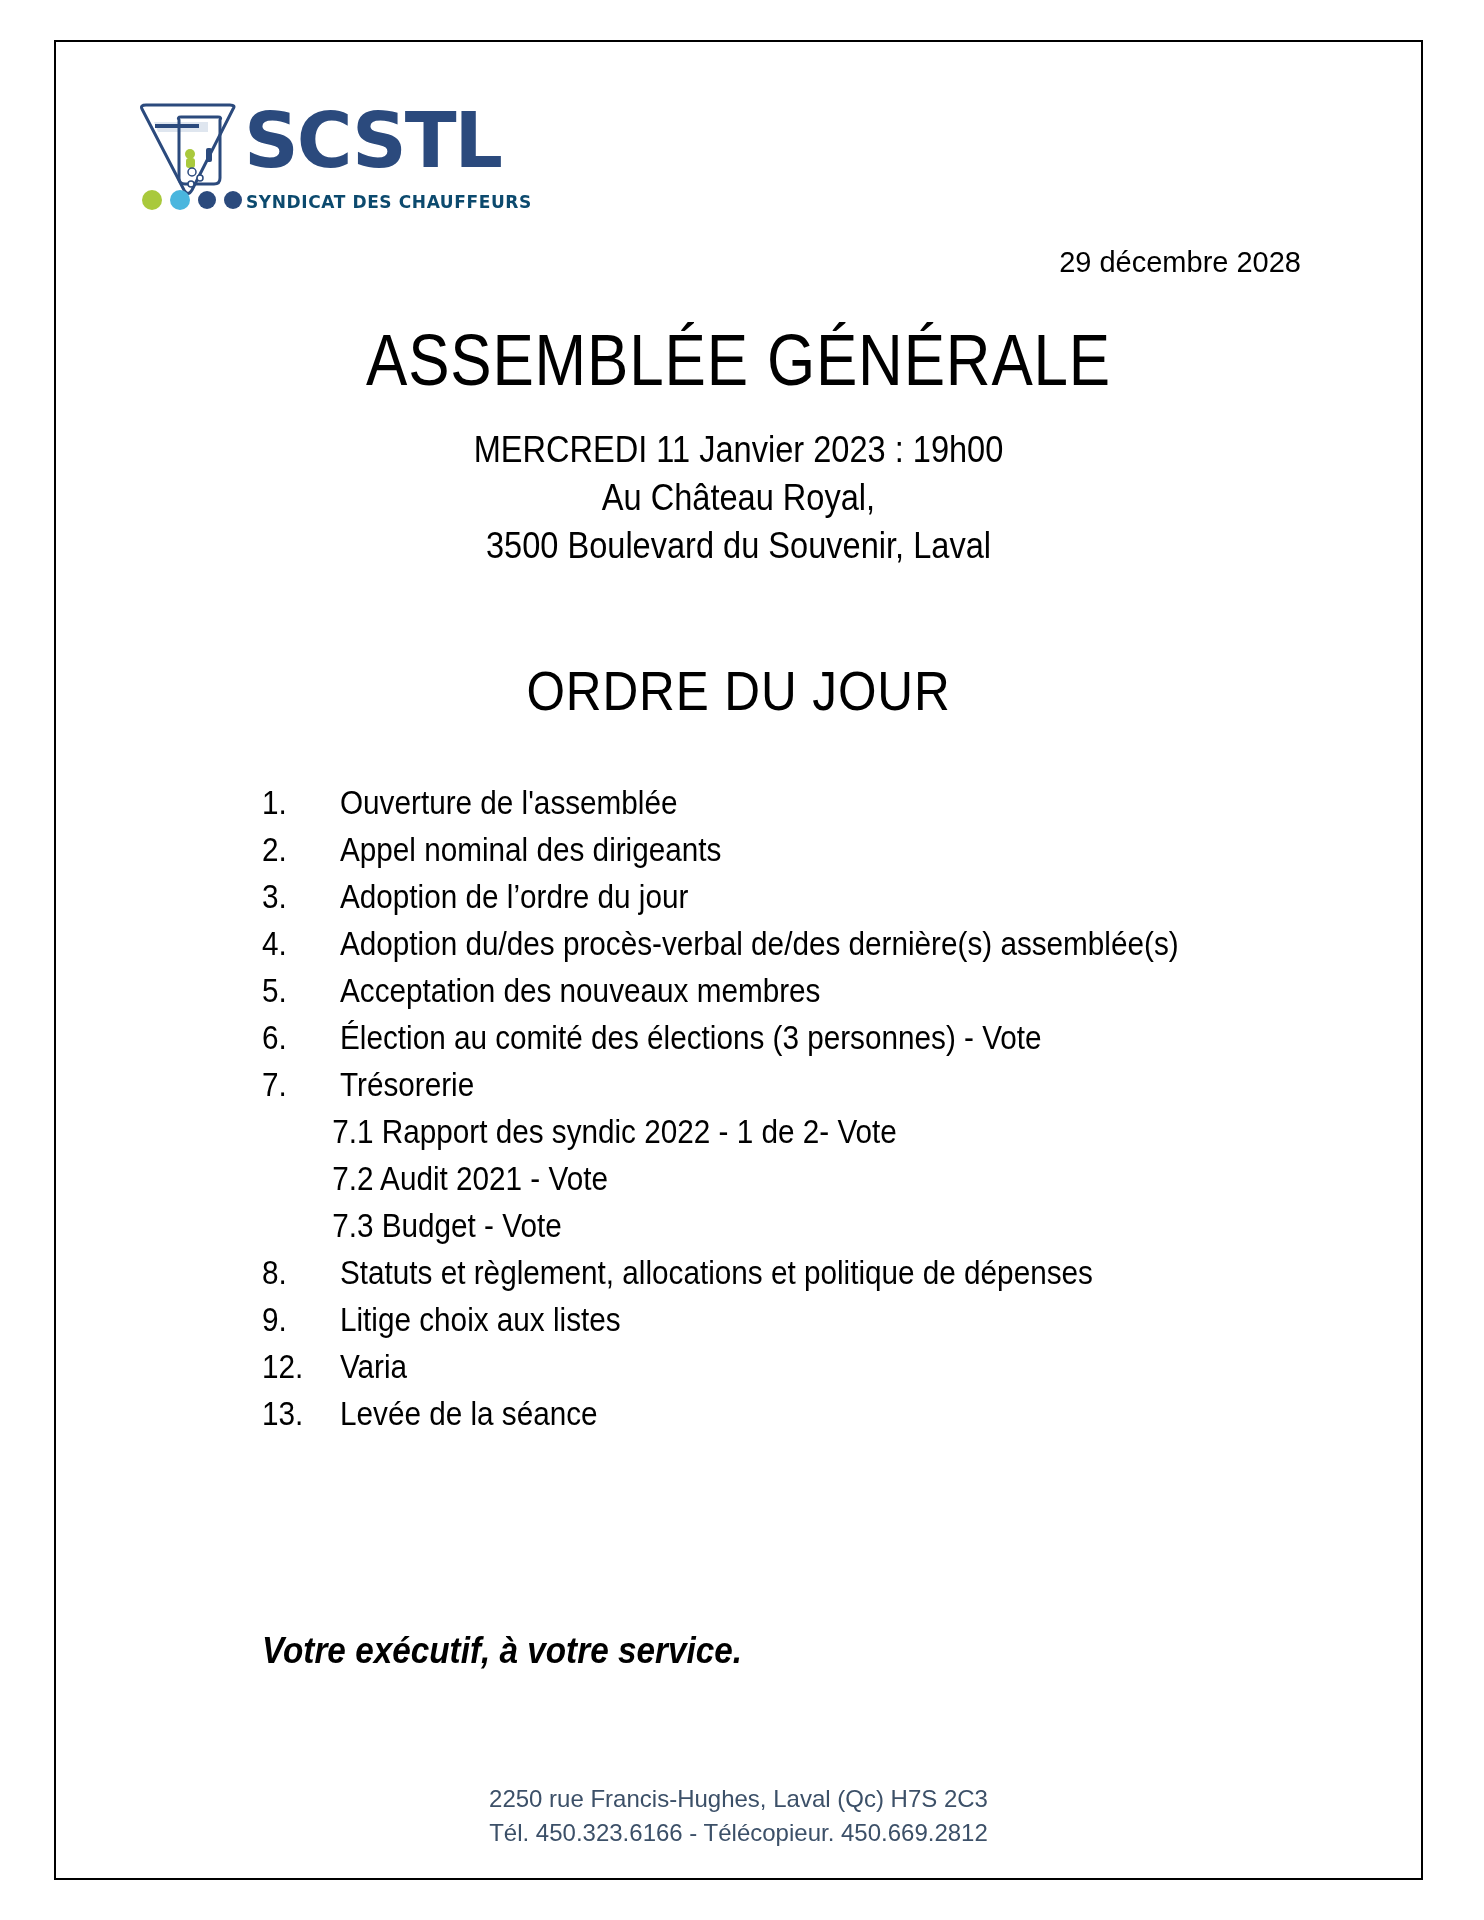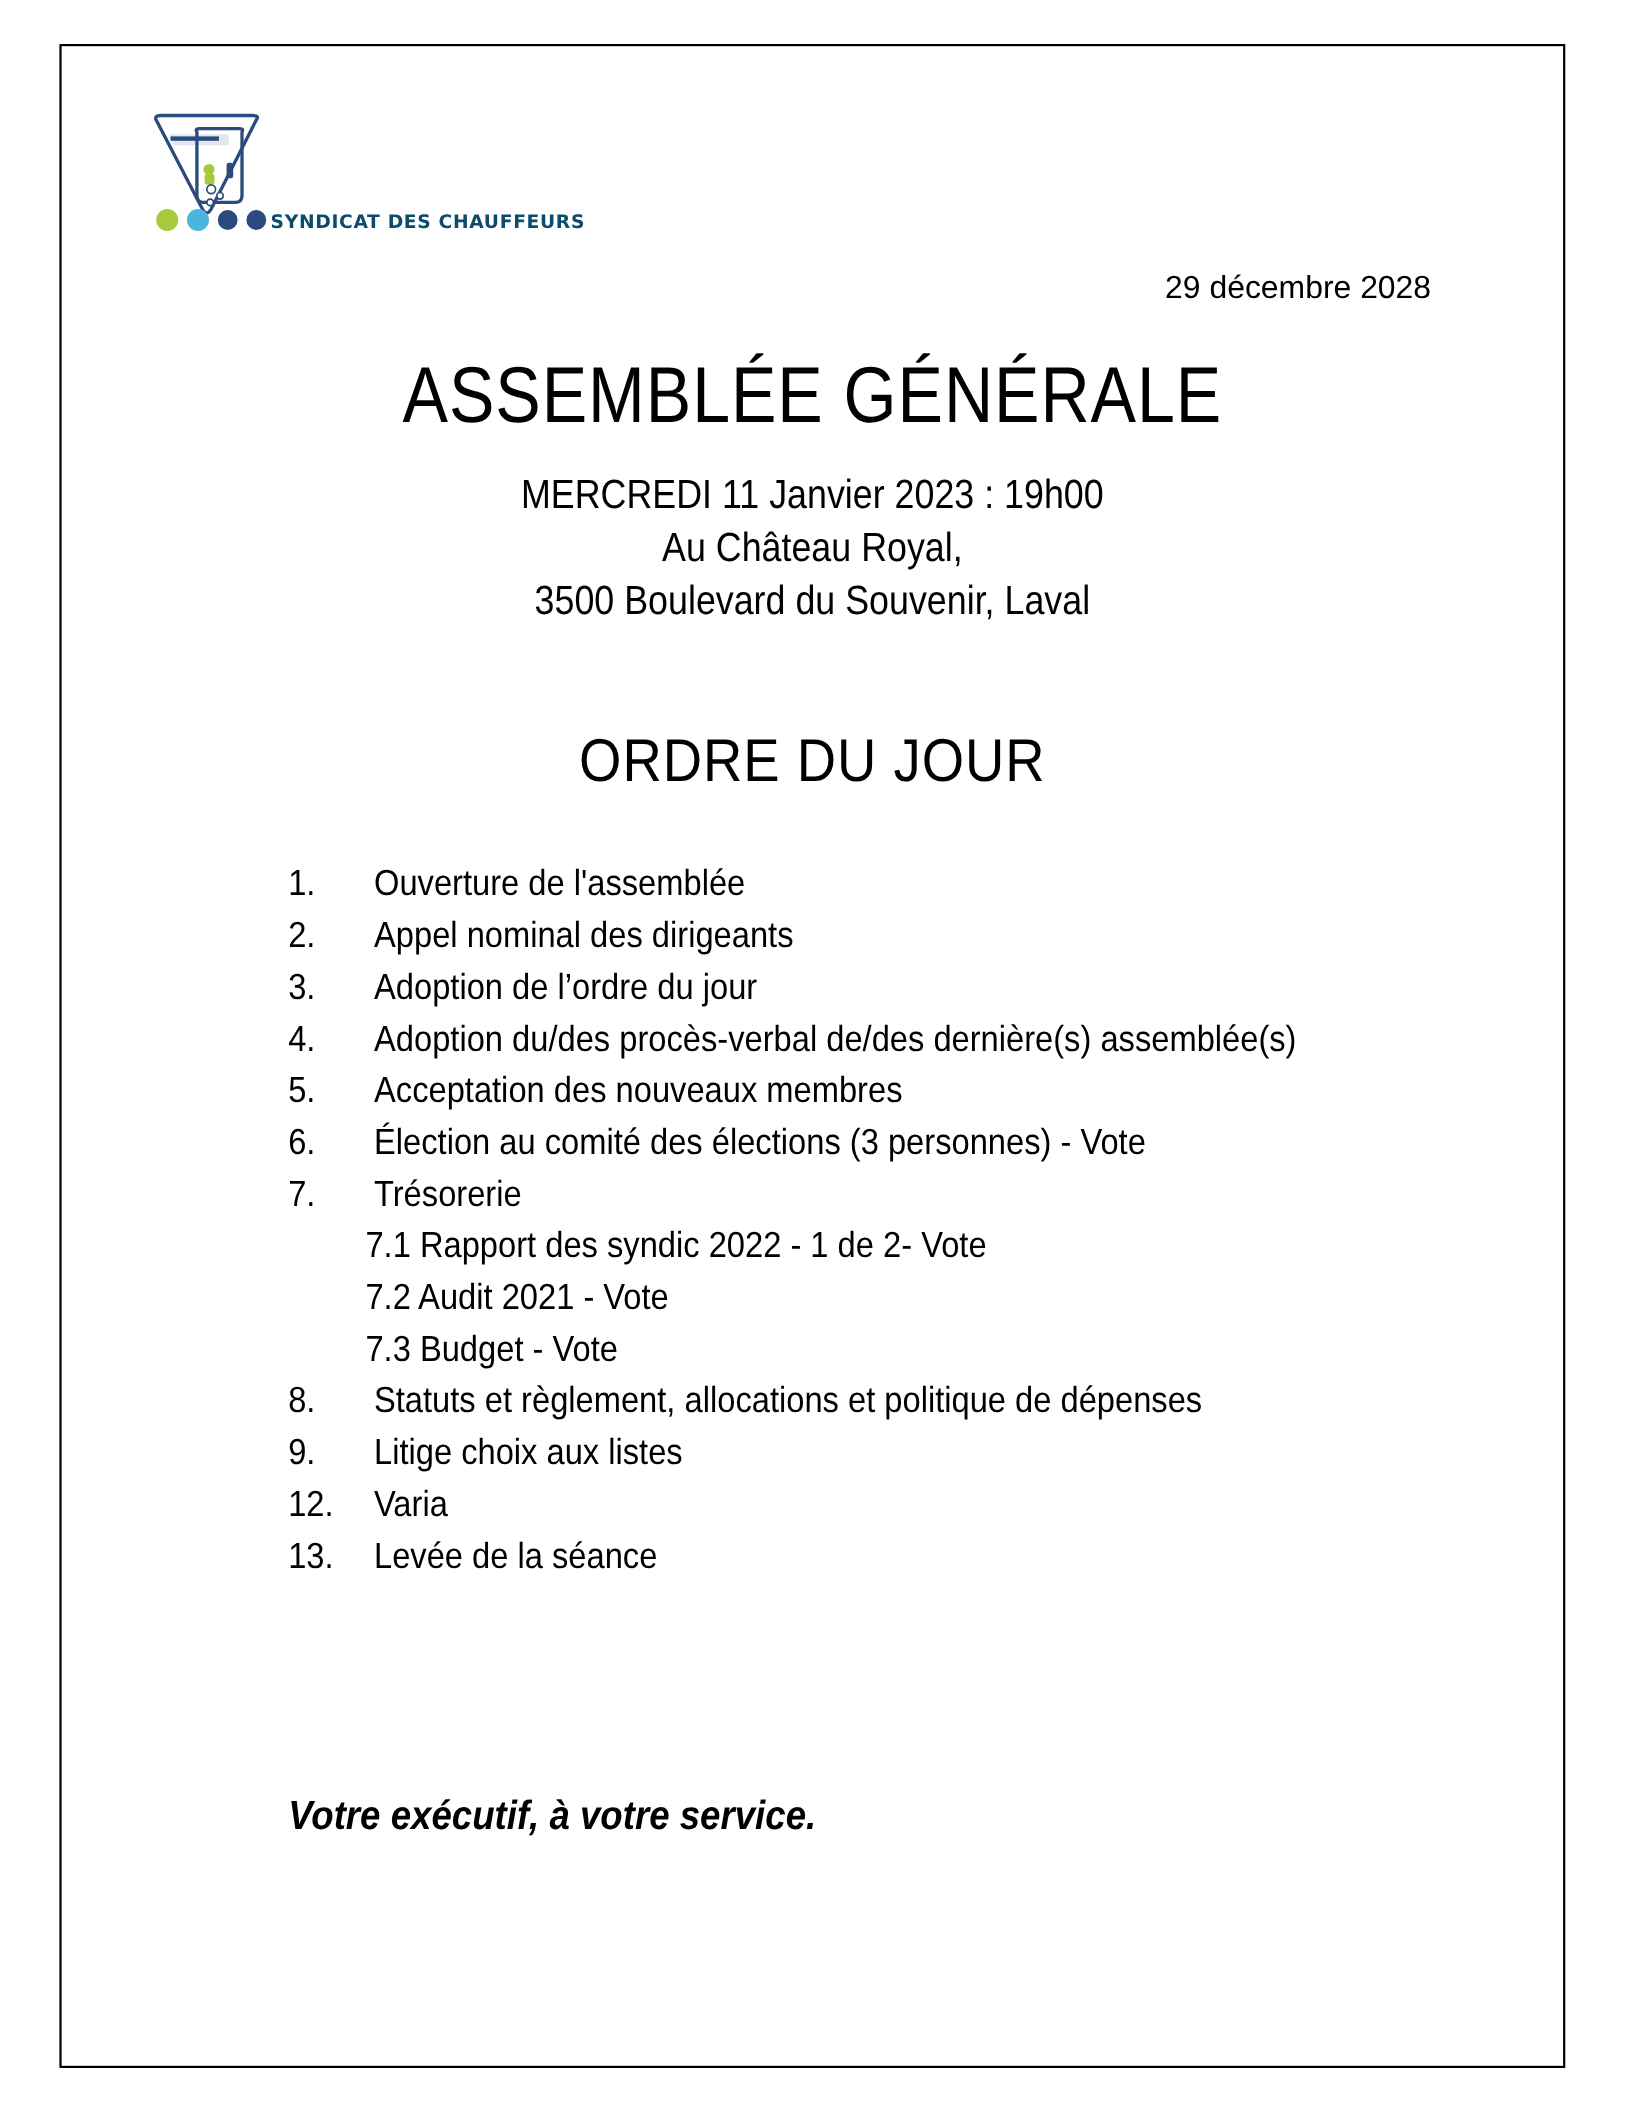--- a/index.html
+++ b/index.html
@@ -220,20 +220,21 @@
           <rect x="21" y="24" width="44" height="4" fill="#2b4a7d"></rect>
           <path d="M45 20 Q43 17 47 17 L84 17 Q88 17 86 20 L86 78 Q86 84 80 84 L51 84 Q45 84 45 78 Z" fill="none" stroke="#2b4a7d" stroke-width="3"></path>
           <rect x="72" y="48" width="6" height="14" rx="2" fill="#2b4a7d"></rect>
           <circle cx="56" cy="54" r="5" fill="#a9c93c"></circle>
           <rect x="52" y="58" width="9" height="10" rx="3" fill="#a9c93c"></rect>
           <circle cx="58" cy="72" r="4" fill="#ffffff" stroke="#2b4a7d" stroke-width="1.5"></circle>
           <circle cx="66" cy="78" r="3" fill="#ffffff" stroke="#2b4a7d" stroke-width="1.5"></circle>
           <circle cx="57" cy="84" r="3" fill="#ffffff" stroke="#2b4a7d" stroke-width="1.5"></circle>
         </svg>
       </span>
+      <span class="logo-word">SCSTL</span>
       <span class="logo-dots">
         <i class="dot d1"></i>
         <i class="dot d2"></i>
         <i class="dot d3"></i>
         <i class="dot d4"></i>
       </span>
       <span class="logo-tagline">SYNDICAT DES CHAUFFEURS</span>
     </div>
 
     <div class="doc-date">29 décembre 2028</div>
@@ -290,15 +291,19 @@
         <span class="agenda-text">Varia</span>
       </div>
       <div class="agenda-row">
         <span class="agenda-num">13.</span>
         <span class="agenda-text">Levée de la séance</span>
       </div>
     </div>
 
     <div class="signature">Votre exécutif, à votre service.</div>
 
+    <div class="footer">
+      <div>2250 rue Francis-Hughes, Laval (Qc) H7S 2C3</div>
+      <div>Tél. 450.323.6166 - Télécopieur. 450.669.2812</div>
+    </div>
 
   </div>
 </div>
 
 </body></html>

